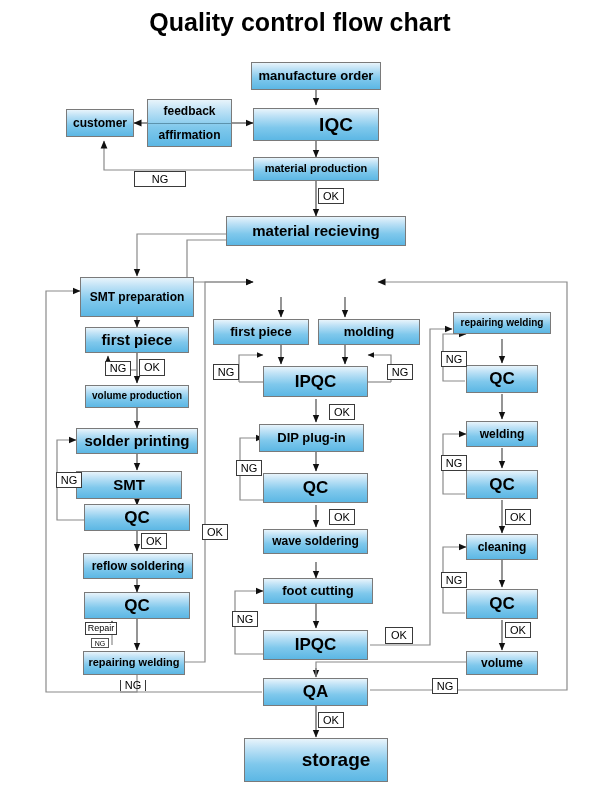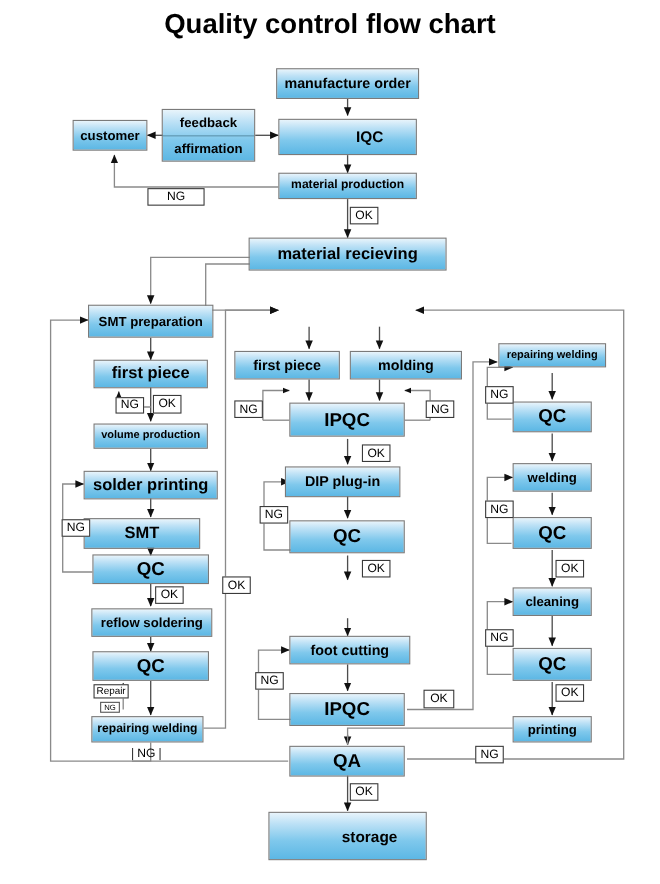--- a/index.html
+++ b/index.html
@@ -20,21 +20,21 @@
         box-shadow:0 0 0 0 rgba(0,0,0,0);}
   .node.split{display:block;padding:0;}
   .node.split .half{height:50%;display:flex;align-items:center;justify-content:center;}
   .node.split .half.top{border-bottom:1px solid #5c93ad;}
 
   .s11{font-size:11px;}
   .s12{font-size:12px;}
   .s13{font-size:13px;}
   .s15{font-size:15px;}
   .s17{font-size:17px;}
-  .s19{font-size:14px;padding-left:40px;}
+  .s19{font-size:19px;padding-left:40px;}
   .s10{font-size:10px;}
 
   .tag{position:absolute;box-sizing:border-box;background:#ffffff;
        border:1px solid #3a3a3a;color:#000;font-weight:normal;
        display:flex;align-items:center;justify-content:center;
        font-size:11px;line-height:1;}
   .tag.tiny{font-size:7px;border:1px solid #555;}
   .tag.small{font-size:9px;}
   .tag.noborder{border:none;background:transparent;}
 </style>
@@ -149,45 +149,46 @@
   <div class="half top s12">feedback</div>
   <div class="half s12">affirmation</div>
 </div>
 
 <div class="node s19" style="left:253px;top:108px;width:126px;height:33px;">IQC</div>
 
 <div class="node s11" style="left:253px;top:157px;width:126px;height:24px;">material production</div>
 
 <div class="node s15" style="left:226px;top:216px;width:180px;height:30px;">material recieving</div>
 
-<div class="node s12" style="left:80px;top:277px;width:114px;height:30px;">SMT preparation</div>
+<div class="node s12" style="left:80px;top:277px;width:114px;height:40px;">SMT preparation</div>
 <div class="node s15" style="left:85px;top:327px;width:104px;height:26px;">first piece</div>
 <div class="node s10" style="left:85px;top:385px;width:104px;height:23px;">volume production</div>
 <div class="node s15" style="left:76px;top:428px;width:122px;height:26px;">solder printing</div>
 <div class="node s15" style="left:76px;top:471px;width:106px;height:28px;">SMT</div>
 <div class="node s17" style="left:84px;top:504px;width:106px;height:27px;">QC</div>
 <div class="node s12" style="left:83px;top:553px;width:110px;height:26px;">reflow soldering</div>
 <div class="node s17" style="left:84px;top:592px;width:106px;height:27px;">QC</div>
 <div class="node s11" style="left:83px;top:651px;width:102px;height:24px;">repairing welding</div>
 
 <div class="node s13" style="left:213px;top:319px;width:96px;height:26px;">first piece</div>
 <div class="node s13" style="left:318px;top:319px;width:102px;height:26px;">molding</div>
 <div class="node s17" style="left:263px;top:366px;width:105px;height:31px;">IPQC</div>
 <div class="node s13" style="left:259px;top:424px;width:105px;height:28px;">DIP plug-in</div>
 <div class="node s17" style="left:263px;top:473px;width:105px;height:30px;">QC</div>
+<div class="node s12" style="left:263px;top:529px;width:105px;height:25px;">wave soldering</div>
 <div class="node s13" style="left:263px;top:578px;width:110px;height:26px;">foot cutting</div>
 <div class="node s17" style="left:263px;top:630px;width:105px;height:30px;">IPQC</div>
 
 <div class="node s10" style="left:453px;top:312px;width:98px;height:22px;">repairing welding</div>
 <div class="node s17" style="left:466px;top:365px;width:72px;height:28px;">QC</div>
 <div class="node s12" style="left:466px;top:421px;width:72px;height:26px;">welding</div>
 <div class="node s17" style="left:466px;top:470px;width:72px;height:29px;">QC</div>
 <div class="node s12" style="left:466px;top:534px;width:72px;height:26px;">cleaning</div>
 <div class="node s17" style="left:466px;top:589px;width:72px;height:30px;">QC</div>
-<div class="node s12" style="left:466px;top:651px;width:72px;height:24px;">printing</div>
+<div class="node s12" style="left:466px;top:651px;width:72px;height:24px;">volume</div>
 
 <div class="node s17" style="left:263px;top:678px;width:105px;height:28px;">QA</div>
 <div class="node s19" style="left:244px;top:738px;width:144px;height:44px;">storage</div>
 
 <div class="tag" style="left:134px;top:171px;width:52px;height:16px;">NG</div>
 <div class="tag" style="left:318px;top:188px;width:26px;height:16px;">OK</div>
 
 <div class="tag" style="left:105px;top:361px;width:26px;height:15px;">NG</div>
 <div class="tag" style="left:139px;top:359px;width:26px;height:17px;">OK</div>
 

